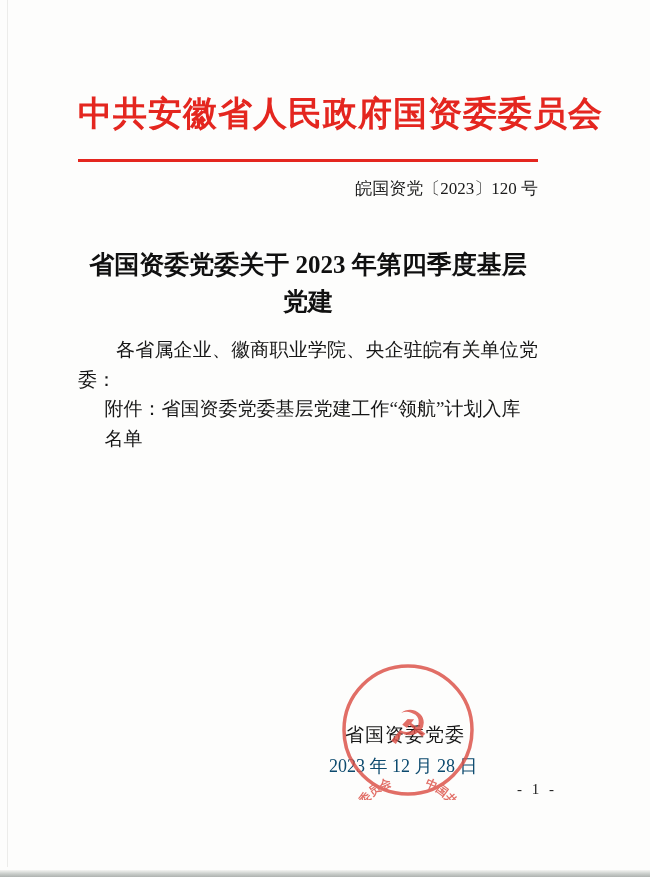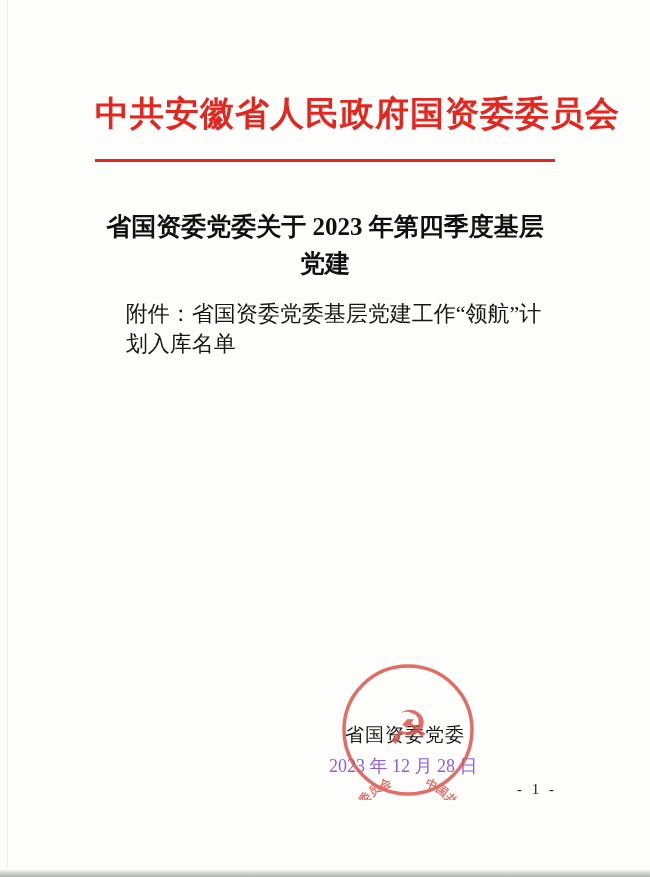--- a/index.html
+++ b/index.html
@@ -19,21 +19,21 @@
   
   .scan-edge-left {
     position: absolute; left: 7px; top: 0; bottom: 10px; width: 1px;
     background: #ececea;
   }
   .scan-edge-bottom {
     position: absolute; left: 0; right: 0; bottom: 0; height: 7px;
     background: linear-gradient(to bottom, #f4f4f2, #c9cdca 55%, #aeb2b0);
   }
   .content {
-    position: absolute; left: 95px; top: 0; width: 460px;
+    position: absolute; left: 78px; top: 0; width: 460px;
   }
   .org-header {
     margin-top: 90px;
     text-align: center;
     font-size: 34px;
     font-weight: bold;
     letter-spacing: 1px;
     line-height: 48px;
     white-space: nowrap;
   }
@@ -59,36 +59,35 @@
   .body-text {
     margin-top: 15px;
     font-size: 19px;
     line-height: 29.5px;
     text-align: justify;
     color: #161616;
   }
   .salutation { text-indent: 0; }
   .para { text-indent: 2em; margin: 0; }
   .attachment {
-    margin-top: 17px;
-    font-size: 22px;
+    font-size: 19px;
     line-height: 30px;
     padding-left: 1.4em;
     color: #161616;
   }
   .attachment .att-line2 { padding-left: 2.7em; }
   .signer {
     position: absolute; left: 345px; top: 722px;
     font-size: 19px; letter-spacing: 1px;
     color: #161616;
   }
   .sign-date {
     position: absolute; left: 329px; top: 754px;
     font-size: 18px;
-    color: #8b5cf6;
+    color: #0c4a6e;
   }
   .page-number {
     position: absolute; right: 93px; top: 781px;
     font-size: 15px; letter-spacing: 3px;
     color: #222;
   }
   .seal {
     position: absolute; left: 338px; top: 660px;
     width: 140px; height: 140px;
     opacity: 0.82;
@@ -108,26 +107,28 @@
 <body>
 
 <div class="page">
   <div class="scan-edge-left"></div>
 
   <div class="content">
     <div class="org-header" style="color: rgb(228, 38, 31);">中共安徽省人民政府国资委委员会</div>
 
     <div class="red-rule" style="background: rgb(228, 38, 31);"></div>
 
+    <div class="doc-number">皖国资党〔2023〕120 号</div>
 
     <div class="doc-title">
       <div>省国资委党委关于 2023 年第四季度基层党建</div>
     </div>
 
     <div class="body-text">
+      <p class="para salutation">各省属企业、徽商职业学院、央企驻皖有关单位党委：</p>
     </div>
 
     <div class="attachment">
       <div class="att-line1">附件：省国资委党委基层党建工作“领航”计划入库名单</div>
     </div>
   </div>
 
   <div class="signer">省国资委党委</div>
   <div class="sign-date">2023 年 12 月 28 日</div>
 

